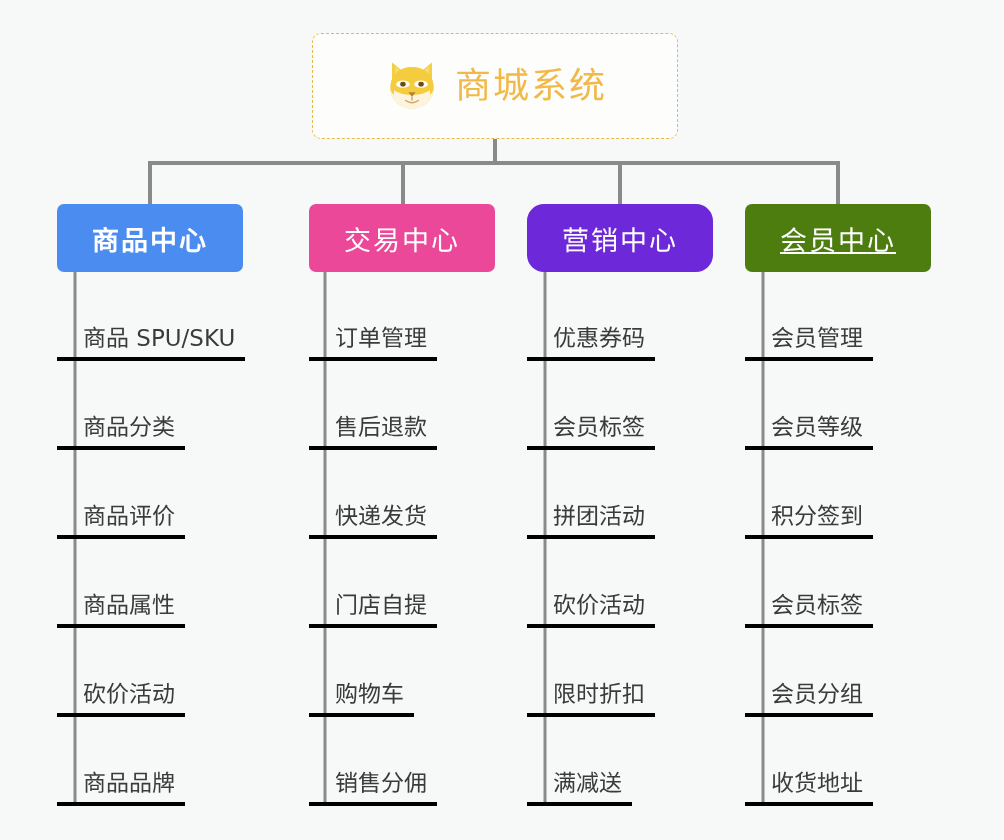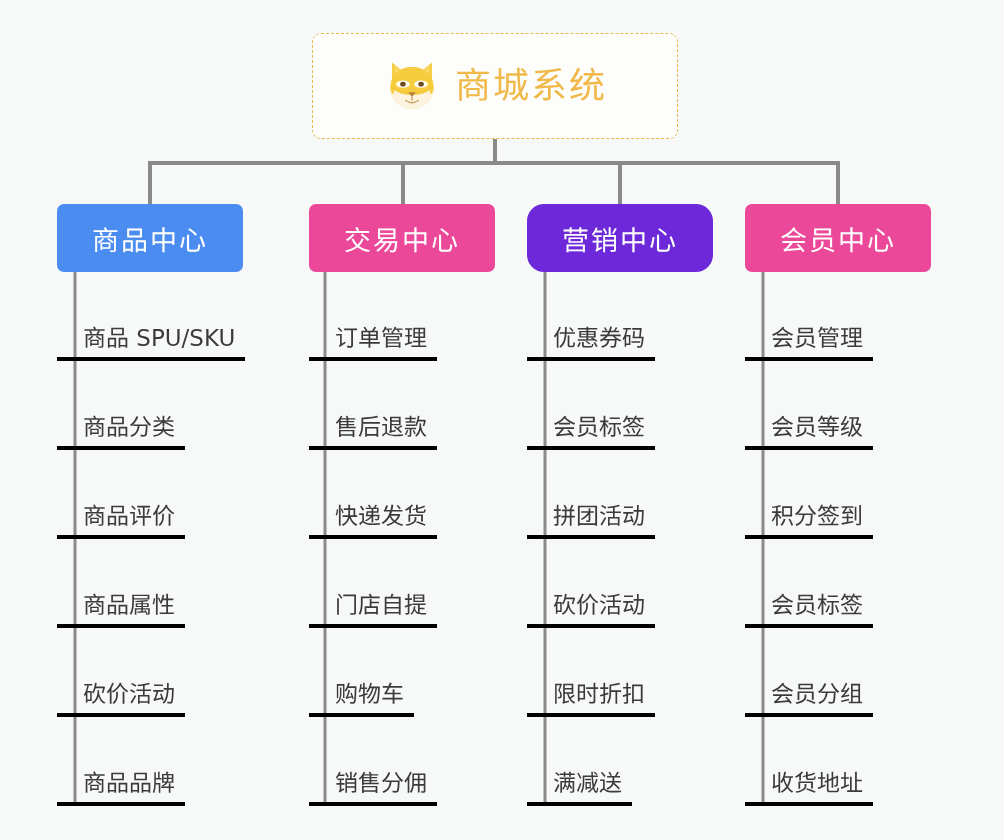--- a/index.html
+++ b/index.html
@@ -144,21 +144,21 @@
     <line x1="620" y1="163" x2="620" y2="206" stroke="#8a8a8a" stroke-width="4"></line>
     <line x1="838" y1="163" x2="838" y2="206" stroke="#8a8a8a" stroke-width="4"></line>
 
     <line x1="75" y1="272" x2="75" y2="804" stroke="#8a8a8a" stroke-width="3"></line>
     <line x1="325" y1="272" x2="325" y2="804" stroke="#8a8a8a" stroke-width="3"></line>
     <line x1="545" y1="272" x2="545" y2="804" stroke="#8a8a8a" stroke-width="3"></line>
     <line x1="763" y1="272" x2="763" y2="804" stroke="#8a8a8a" stroke-width="3"></line>
   </svg>
 
   <div class="column" style="left:57px; width:186px;">
-    <div class="cat-box" style="background:#4a8cf0;">商品中心</div>
+    <div class="cat-box" style="background:#4a8cf0;font-weight:bold;">商品中心</div>
     <div class="leaf-list">
       <div class="leaf">
           <span class="leaf-label">商品 SPU/SKU</span>
         </div>
       <div class="leaf">
           <span class="leaf-label">商品分类</span>
         </div>
       <div class="leaf">
           <span class="leaf-label">商品评价</span>
         </div>
@@ -216,21 +216,21 @@
       <div class="leaf">
           <span class="leaf-label">限时折扣</span>
         </div>
       <div class="leaf">
           <span class="leaf-label">满减送</span>
         </div>
     </div>
   </div>
 
   <div class="column" style="left:745px; width:186px;">
-    <div class="cat-box" style="background:#ec4899;">会员中心</div>
+    <div class="cat-box" style="background:#4d7c0f;text-decoration:underline;">会员中心</div>
     <div class="leaf-list">
       <div class="leaf">
           <span class="leaf-label">会员管理</span>
         </div>
       <div class="leaf">
           <span class="leaf-label">会员等级</span>
         </div>
       <div class="leaf">
           <span class="leaf-label">积分签到</span>
         </div>

